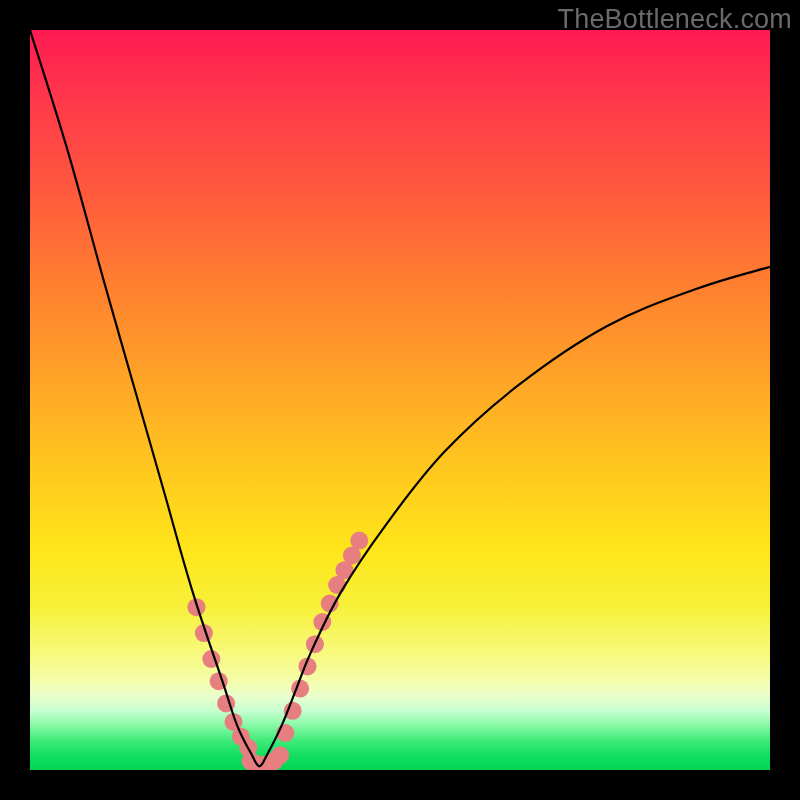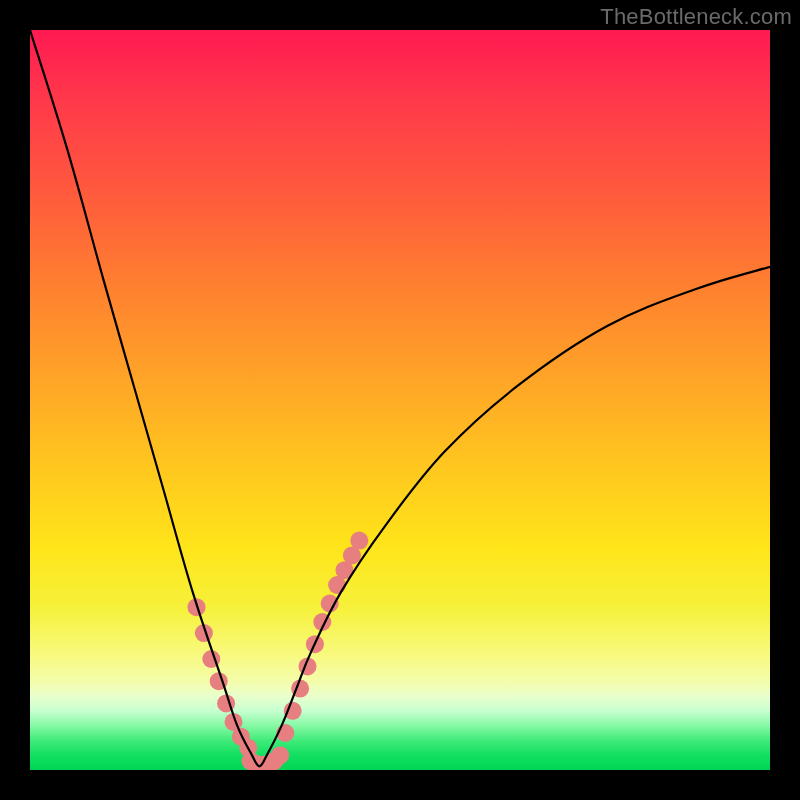--- a/index.html
+++ b/index.html
@@ -51,21 +51,21 @@
       #40eb7a 96%,
       #12df60 98%,
       #00d553 100%
     );
   }
   .watermark {
     position: absolute;
     top: 4px;
     right: 8px;
     color: #6a6a6a;
-    font-size: 22px;
+    font-size: 27px;
     font-weight: 500;
     letter-spacing: 0.2px;
     user-select: none;
   }
   svg.curves {
     position: absolute;
     left: 0;
     top: 0;
     width: 100%;
     height: 100%;

